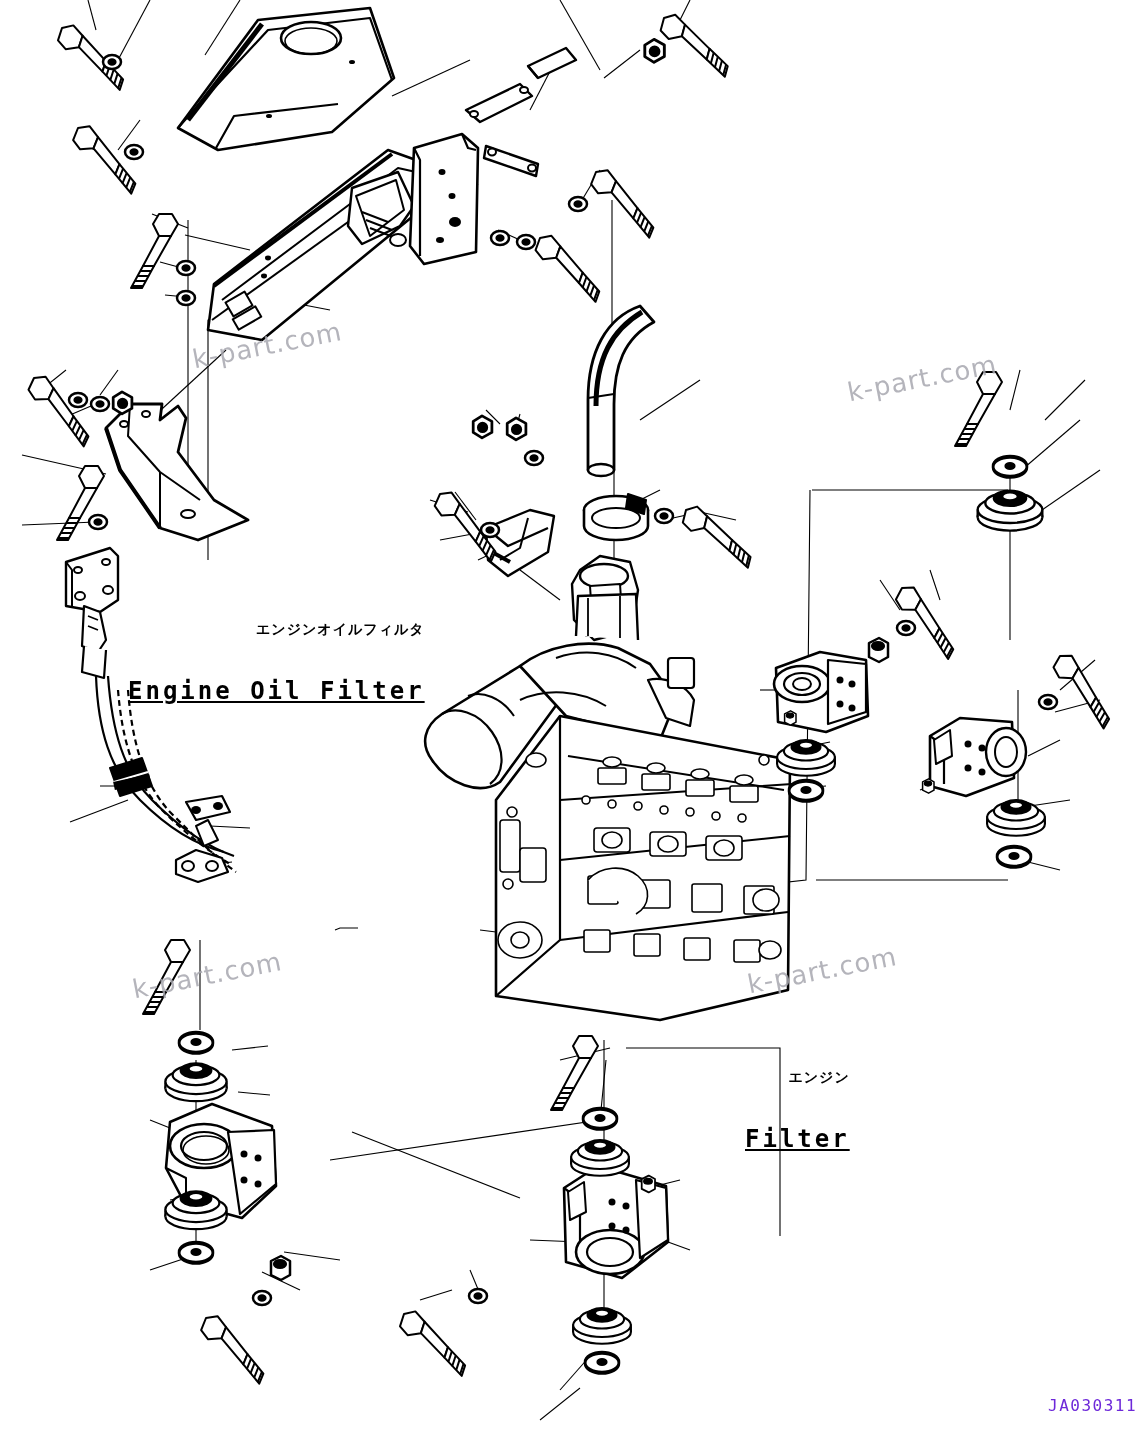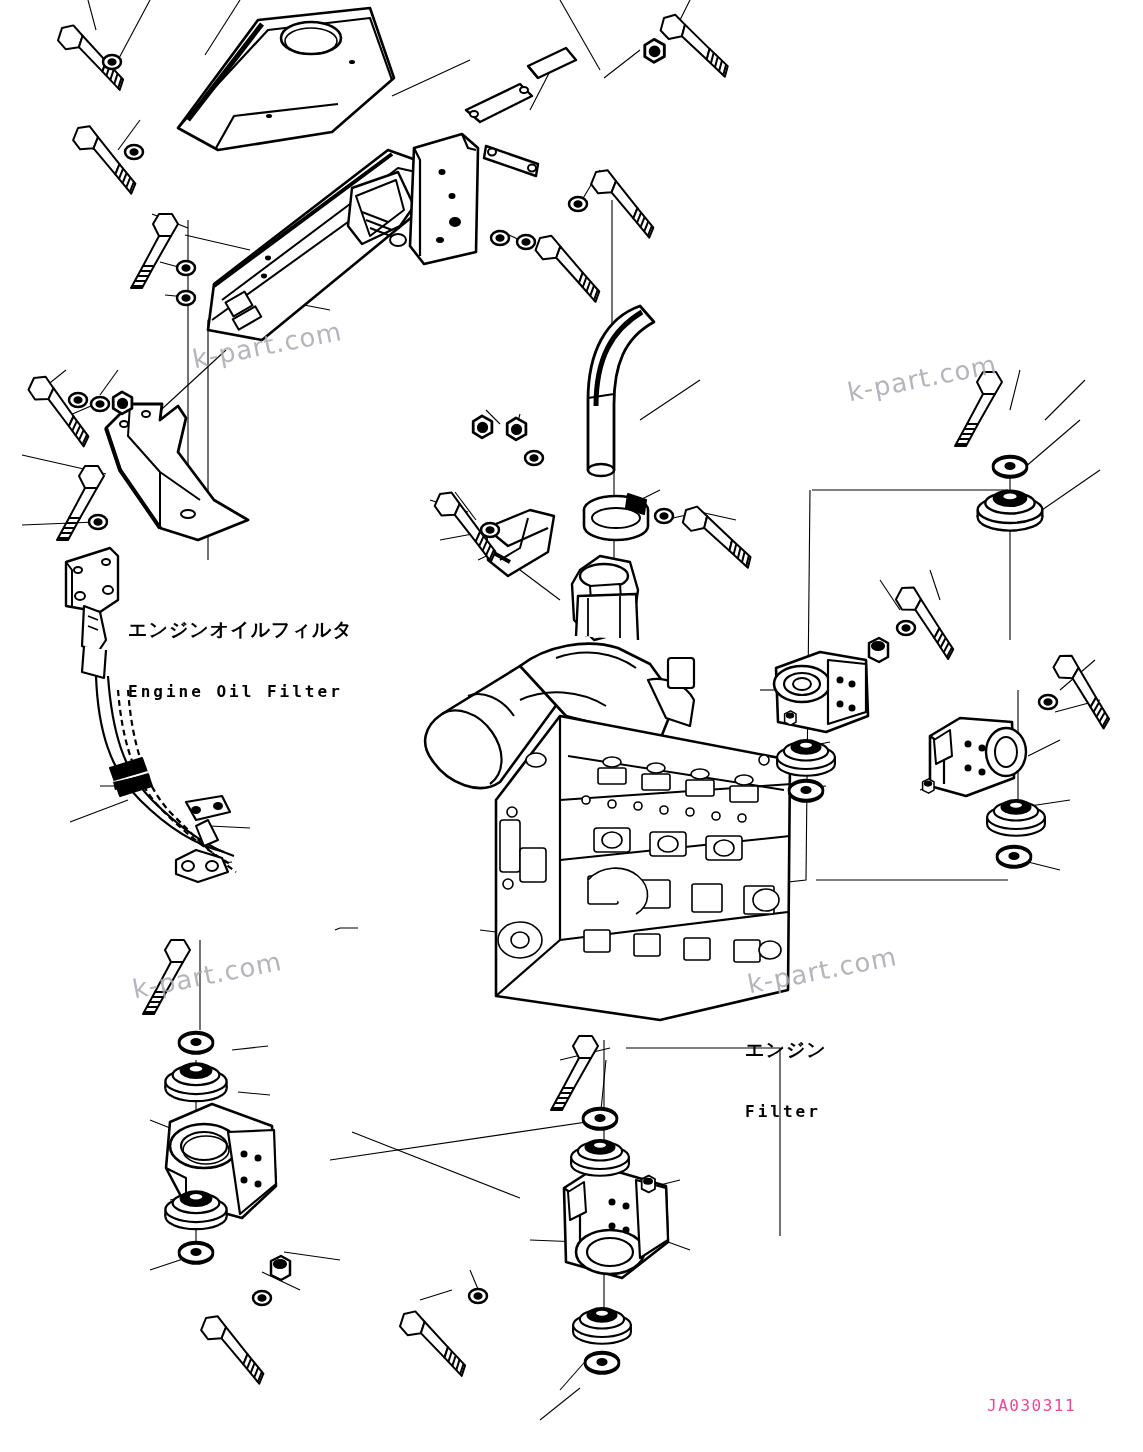--- a/index.html
+++ b/index.html
@@ -1,25 +1,25 @@
 <!DOCTYPE html>
 <html><head>
 <meta charset="utf-8">
 <title>Parts Diagram</title>
 <style>
   html,body{margin:0;padding:0;background:#fff;}
   body{font-family:"DejaVu Sans Mono", monospace;}
   #page{position:relative;width:1143px;height:1452px;background:#ffffff;overflow:hidden;}
   #art{position:absolute;left:0;top:0;width:1143px;height:1452px;}
   .lbl{position:absolute;color:#000;white-space:pre;font-family:"DejaVu Sans Mono","Liberation Mono",monospace;font-weight:700;letter-spacing:1px;}
-  .lbl .jp{display:block;font-size:19px;line-height:23px;}
-  .lbl .en{display:block;font-size:16px;line-height:25px;letter-spacing:3px;}
+  .lbl .jp{display:block;font-size:14px;line-height:23px;text-align:right;}
+  .lbl .en{display:block;font-size:24px;line-height:25px;letter-spacing:3px;text-decoration:underline;}
   #lbl-oilfilter{left:128px;top:580px;}
-  #lbl-engine{left:745px;top:1000px;}
-  #drawing-no{position:absolute;left:987px;top:1396px;font-size:16px;letter-spacing:1.5px;font-weight:400;font-family:"DejaVu Sans Mono","Liberation Mono",monospace;color:#ec4899;}
+  #lbl-engine{left:745px;top:1028px;}
+  #drawing-no{position:absolute;left:1048px;top:1396px;font-size:16px;letter-spacing:1.5px;font-weight:400;font-family:"DejaVu Sans Mono","Liberation Mono",monospace;color:#6d28d9;}
   .wm{position:absolute;color:#a8a8b0;font-family:"DejaVu Sans","Liberation Sans",sans-serif;font-size:26px;letter-spacing:1px;transform:rotate(-11deg);transform-origin:left top;white-space:nowrap;opacity:.85;}
   #wm1{left:190px;top:345px;}
   #wm2{left:845px;top:378px;}
   #wm3{left:130px;top:975px;}
   #wm4{left:745px;top:970px;}
 </style>
 </head>
 <body>
 
 <div id="page">

